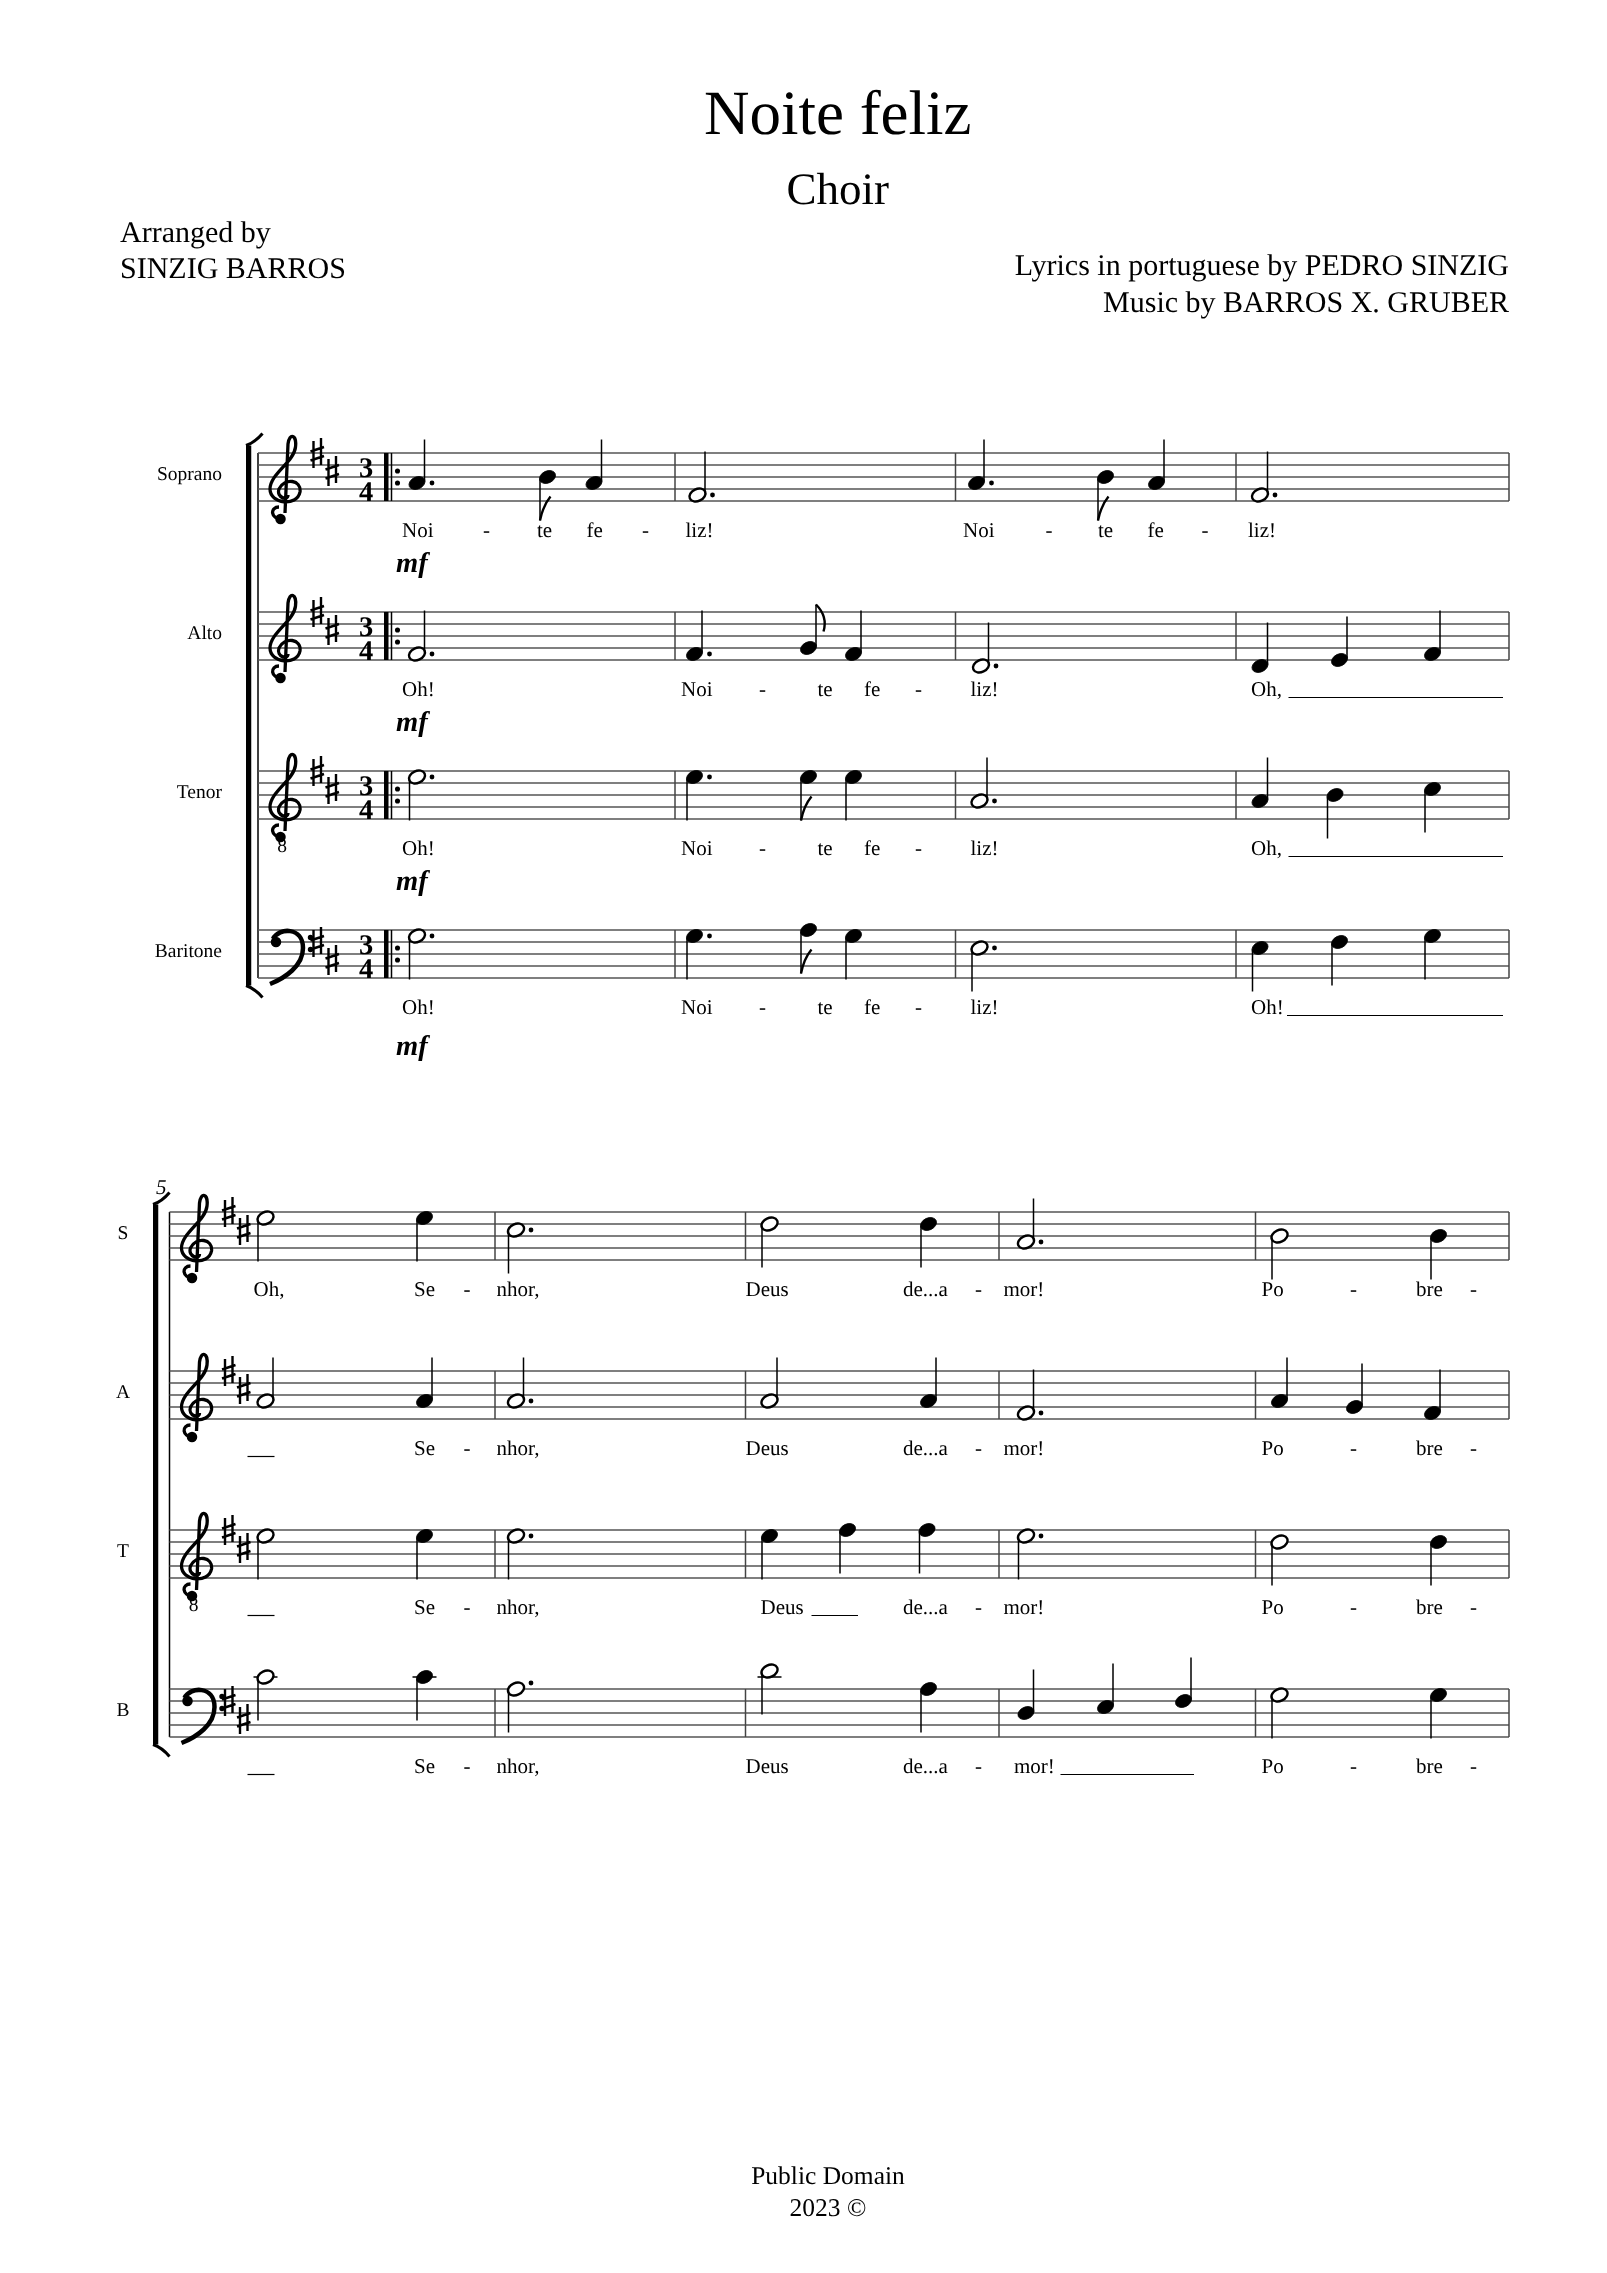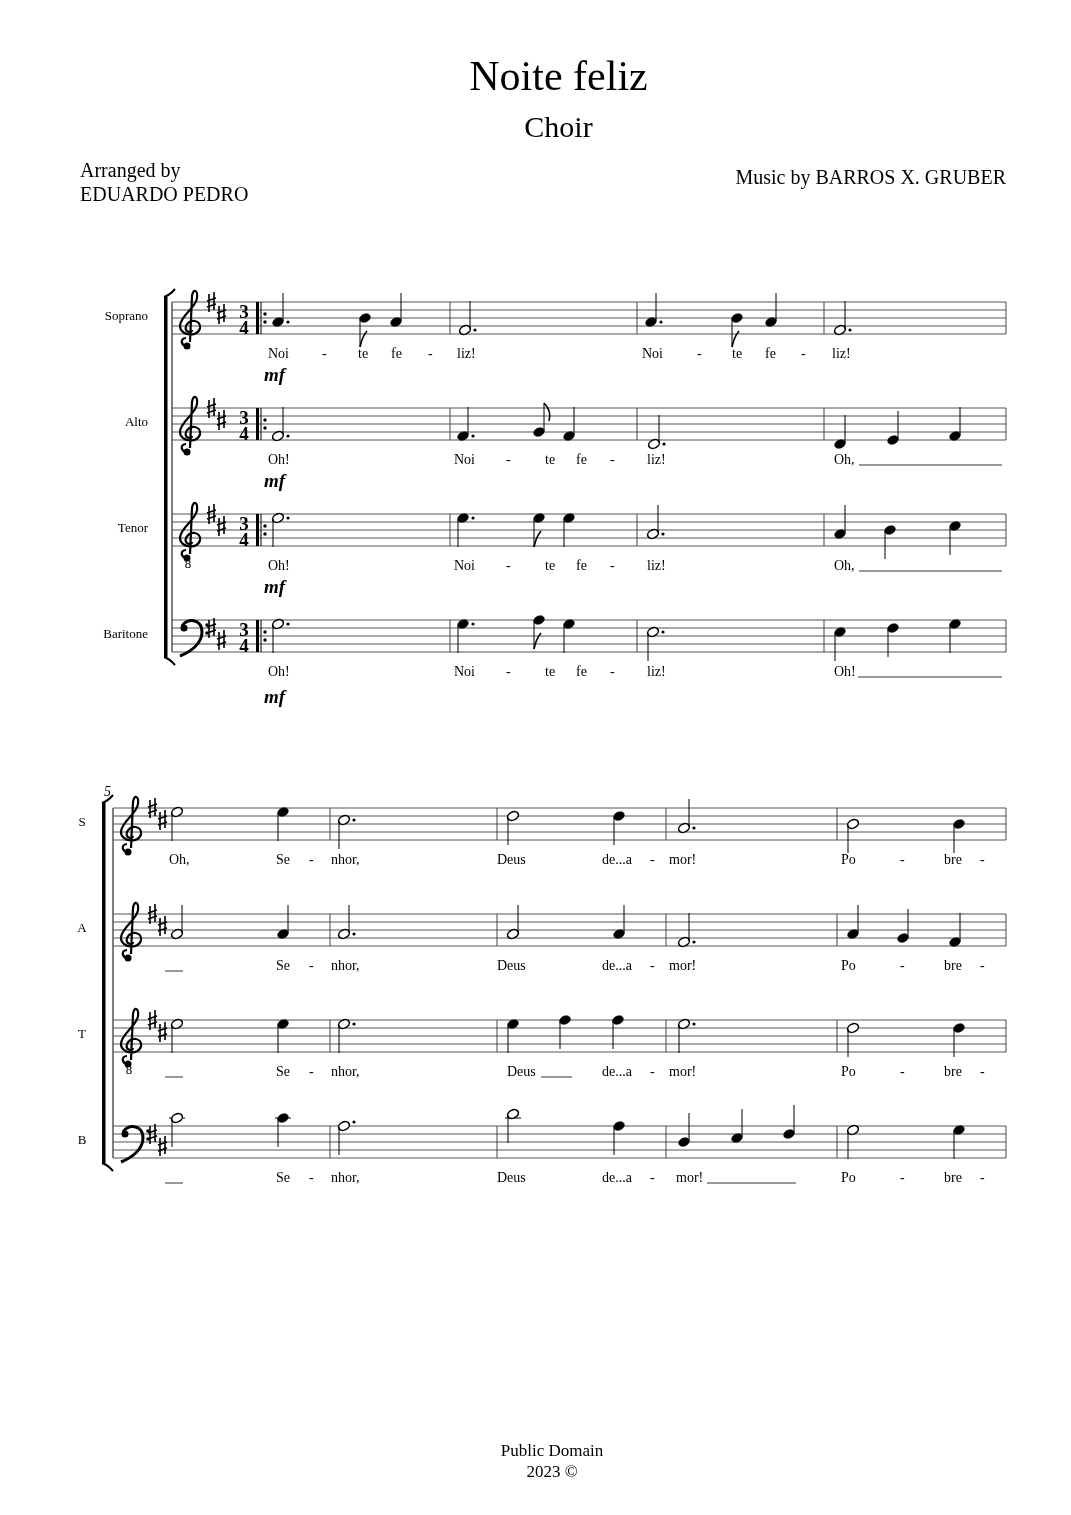--- a/index.html
+++ b/index.html
@@ -1,38 +1,39 @@
 <!DOCTYPE html>
 <html><head>
 <meta charset="utf-8">
 <style>
   html, body { margin: 0; padding: 0; background: #ffffff; }
   body { width: 1071px; height: 1515px; position: relative; overflow: hidden;
          font-family: "Liberation Serif", "DejaVu Serif", serif; color: #000; }
   .abs { position: absolute; white-space: nowrap; }
   .title { left: 0; width: 1117px; top: 52px; text-align: center; font-size: 42px; }
   .subtitle { left: 0; width: 1117px; top: 110px; text-align: center; font-size: 30px; }
-  .credit-left { left: 80px; top: 158px; font-size: 20px; line-height: 24px; }
+  .credit-left { left: 80px; top: 143px; font-size: 20px; line-height: 24px; }
   .credit-right { right: 65px; top: 165px; font-size: 20px; line-height: 25px; text-align: right; }
   .footer { left: 0; width: 1104px; top: 1440px; text-align: center; font-size: 17px; line-height: 21px; }
   svg#score { position: absolute; left: 0; top: 0; }
   .lyr { font-family: "Liberation Serif", "DejaVu Serif", serif; font-size: 14px; }
   .pname { font-family: "Liberation Serif", "DejaVu Serif", serif; font-size: 13px; }
   .dyn { font-family: "Liberation Serif", "DejaVu Serif", serif; font-size: 19px; font-style: italic; font-weight: bold; }
 </style>
 </head>
 <body>
 
 <div class="abs title">Noite feliz</div>
 <div class="abs subtitle">Choir</div>
 <div class="abs credit-left">
   <div>Arranged by</div>
-  <div>EDUARDO PEDRO</div>
+  <div>SINZIG BARROS</div>
 </div>
 <div class="abs credit-right">
+  <div>Lyrics in portuguese by PEDRO SINZIG</div>
   <div>Music by BARROS X. GRUBER</div>
 </div>
 
 <svg id="score" width="1071" height="1515" viewBox="0 0 1071 1515" xmlns="http://www.w3.org/2000/svg">
     <g>
       <rect x="164" y="297" width="3.5" height="360" fill="#000"></rect>
       <path d="M164 297 Q170 295 175 289" stroke="#000" stroke-width="2" fill="none"></path>
       <path d="M164 657 Q170 659 175 665" stroke="#000" stroke-width="2" fill="none"></path>
       <line x1="172" y1="302" x2="172" y2="652" stroke="#000" stroke-width="1"></line>
       <g>

